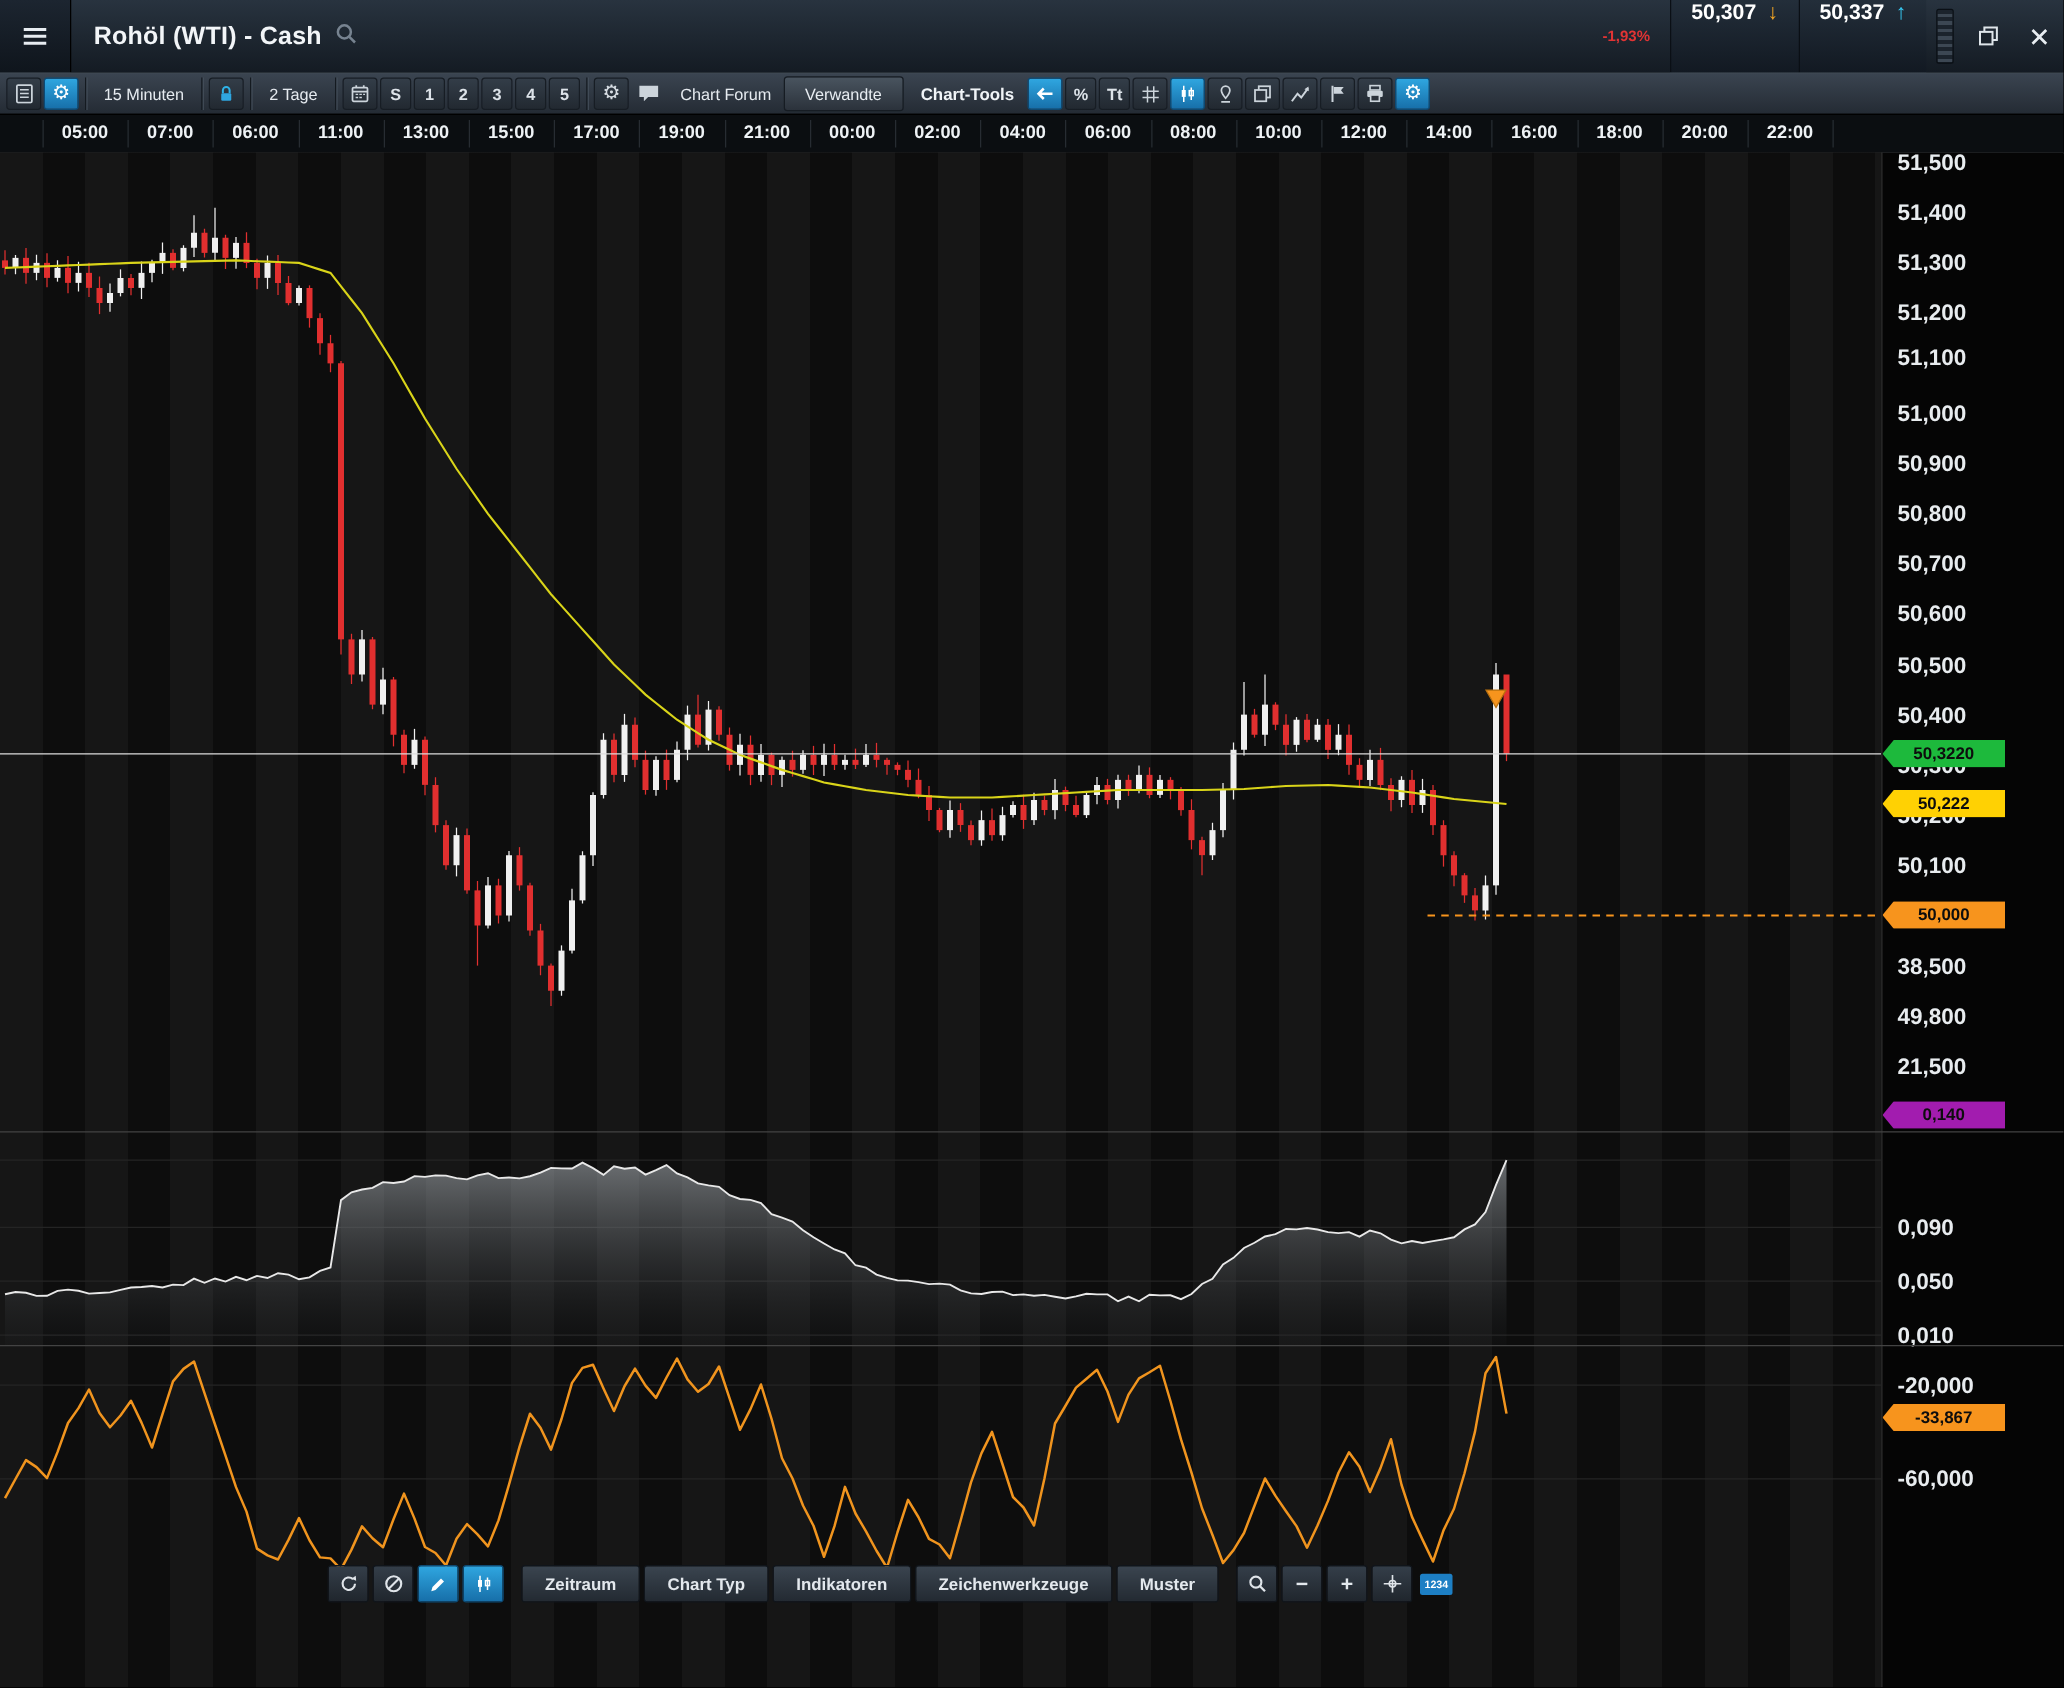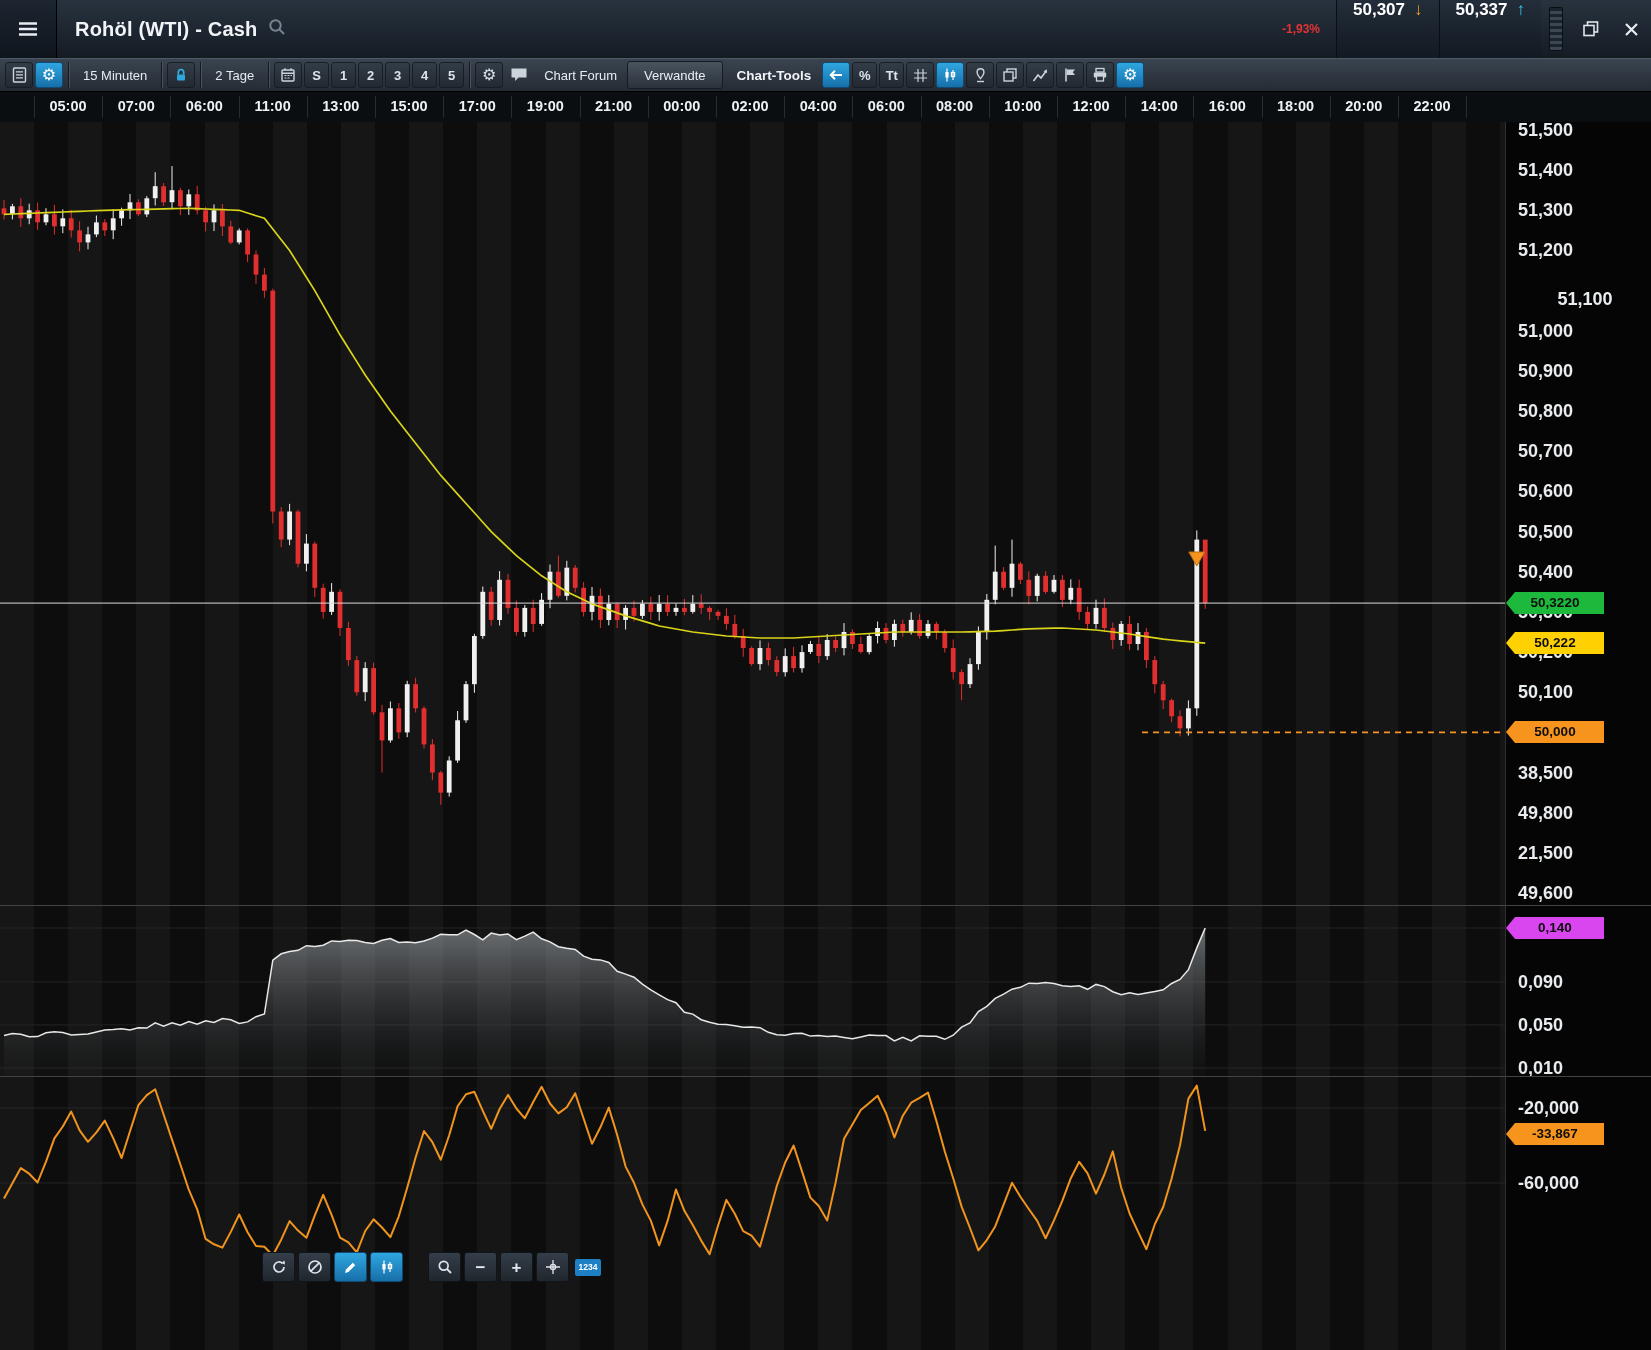--- a/index.html
+++ b/index.html
@@ -584,21 +584,21 @@
         <line x1="0" x2="1505" y1="32.0" y2="32.0" stroke="#242424" stroke-width="1"></line>
         <line x1="0" x2="1505" y1="107.0" y2="107.0" stroke="#242424" stroke-width="1"></line>
         <path d="M4.0 122.5L12.4 107.2L20.8 92.1L29.2 97.7L37.6 106.5L46.0 85.7L54.4 62.4L62.8 50.5L71.2 35.6L79.6 54.4L88.0 65.8L96.4 56.4L104.8 44.6L113.2 62.1L121.6 82.0L130.0 55.3L138.4 29.1L146.8 19.1L155.2 13.2L163.6 38.5L172.0 63.6L180.4 88.5L188.8 113.7L197.2 133.3L205.6 162.9L214.0 168.3L222.4 171.6L230.8 155.9L239.2 138.5L247.6 156.2L256.0 169.9L264.4 170.7L272.8 179.5L281.2 163.7L289.6 145.1L298.0 154.6L306.4 161.8L314.8 139.4L323.2 118.9L331.6 138.9L340.0 161.6L348.4 166.4L356.8 176.4L365.2 155.0L373.6 143.3L382.0 151.5L390.4 161.1L398.8 140.3L407.2 111.7L415.6 81.5L424.0 55.0L432.4 66.2L440.8 83.7L449.2 59.2L457.6 30.3L466.0 18.3L474.4 15.8L482.8 34.8L491.2 52.8L499.6 33.0L508.0 18.9L516.4 32.5L524.8 42.3L533.2 26.0L541.6 10.8L550.0 27.5L558.4 37.4L566.8 31.2L575.2 17.2L583.6 42.5L592.0 67.8L600.4 51.3L608.8 31.6L617.2 59.0L625.6 90.6L634.0 106.8L642.4 128.4L650.8 144.6L659.2 169.4L667.6 144.9L676.0 113.5L684.4 134.8L692.8 149.1L701.2 164.6L709.6 178.2L718.0 149.8L726.4 123.9L734.8 137.8L743.2 155.1L751.6 159.6L760.0 170.6L768.4 140.8L776.8 109.9L785.2 86.5L793.6 69.5L802.0 95.4L810.4 121.6L818.8 130.0L827.2 144.4L835.6 106.6L844.0 62.8L852.4 48.6L860.8 34.1L869.2 27.0L877.6 19.8L886.0 37.2L894.4 61.5L902.8 39.7L911.2 26.7L919.6 21.8L928.0 16.6L936.4 45.0L944.8 75.5L953.2 102.2L961.6 130.6L970.0 152.0L978.4 174.4L986.8 164.1L995.2 150.4L1003.6 128.6L1012.0 106.8L1020.4 120.7L1028.8 133.0L1037.2 144.9L1045.6 162.2L1054.0 144.4L1062.4 124.7L1070.8 102.2L1079.2 85.8L1087.6 97.4L1096.0 117.6L1104.4 98.5L1112.8 75.4L1121.2 111.8L1129.6 137.5L1138.0 155.7L1146.4 173.2L1154.8 148.3L1163.2 131.0L1171.6 102.6L1180.0 69.3L1188.4 22.6L1196.8 9.6L1205.2 54.9" fill="none" stroke="#f0941e" stroke-width="2" stroke-linejoin="round"></path>
       </svg>
   </div>
   <div id="axis-col">
       <div class="ax-label" style="top: -1px;">51,500</div>
       <div class="ax-label" style="top: 39px;">51,400</div>
       <div class="ax-label" style="top: 79px;">51,300</div>
       <div class="ax-label" style="top: 119px;">51,200</div>
-      <div class="ax-label" style="top: 168px; text-align: center;">51,100</div>
+      <div class="ax-label" style="top: 155px;">51,100</div>
       <div class="ax-label" style="top: 200px;">51,000</div>
       <div class="ax-label" style="top: 240px;">50,900</div>
       <div class="ax-label" style="top: 280px;">50,800</div>
       <div class="ax-label" style="top: 320px;">50,700</div>
       <div class="ax-label" style="top: 360px;">50,600</div>
       <div class="ax-label" style="top: 401px;">50,500</div>
       <div class="ax-label" style="top: 441px;">50,400</div>
       <div class="ax-label" style="top: 481px;">50,300</div>
       <div class="ax-label" style="top: 521px;">50,200</div>
       <div class="ax-label" style="top: 561px;">50,100</div>
@@ -608,21 +608,21 @@
       <div class="ax-label" style="top: 722px;">21,500</div>
       <div class="ax-label" style="top: 762px;">49,600</div>
       <div class="ax-label" style="top: 851px;">0,090</div>
       <div class="ax-label" style="top: 894px;">0,050</div>
       <div class="ax-label" style="top: 937px;">0,010</div>
       <div class="ax-label" style="top: 977px;">-20,000</div>
       <div class="ax-label" style="top: 1052px;">-60,000</div>
       <div class="badge" style="top: 470px; background: rgb(29, 185, 60);">50,3220</div>
       <div class="badge" style="top: 510px; background: rgb(255, 209, 3);">50,222</div>
       <div class="badge" style="top: 599px; background: rgb(247, 148, 29);">50,000</div>
-      <div class="badge" style="top: 795px; background: #d946ef;">0,140</div>
+      <div class="badge" style="top: 759px; background: #a21caf;">0,140</div>
       <div class="badge" style="top: 1001px; background: rgb(247, 148, 29);">-33,867</div>
     </div>
   <div class="h-sep" style="top:905px"></div>
   <div class="h-sep" style="top:1076px"></div>
 
   <div id="bottombar">
     <div class="bb-icon">
       <svg width="16" height="16" viewBox="0 0 16 16">
         <path d="M13 8a5 5 0 1 1-1.6-3.7" fill="none" stroke="#dfe4e9" stroke-width="1.7"></path>
         <path d="M13.6 1.6 13.9 5.6 10.1 4z" fill="#dfe4e9"></path>
@@ -640,20 +640,27 @@
         </svg>
     </div>
     <div class="bb-icon blue">
       <svg width="16" height="16" viewBox="0 0 16 16">
         <path d="M5 1.5v13M11 3v10" stroke="#fff" stroke-width="1.2"></path>
         <rect x="3.4" y="5" width="3.2" height="5.5" fill="#fff"></rect>
         <rect x="9.4" y="5.5" width="3.2" height="4" fill="none" stroke="#fff" stroke-width="1.2"></rect>
         </svg>
     </div>
     <div class="gap"></div>
+    <div id="bt-buttons" style="display:flex;gap:3px">
+        <div class="bb-text">Zeitraum</div>
+        <div class="bb-text">Chart Typ</div>
+        <div class="bb-text">Indikatoren</div>
+        <div class="bb-text">Zeichenwerkzeuge</div>
+        <div class="bb-text">Muster</div>
+      </div>
     <div class="gap"></div>
     <div class="bb-icon">
       <svg width="16" height="16" viewBox="0 0 16 16">
         <circle cx="6.7" cy="6.7" r="4.4" fill="none" stroke="#dfe4e9" stroke-width="1.7"></circle>
         <path d="M10 10 14 14" stroke="#dfe4e9" stroke-width="1.9"></path>
         </svg>
     </div>
     <div class="bb-icon">
         <span class="bb-glyph">−</span>
       </div>

